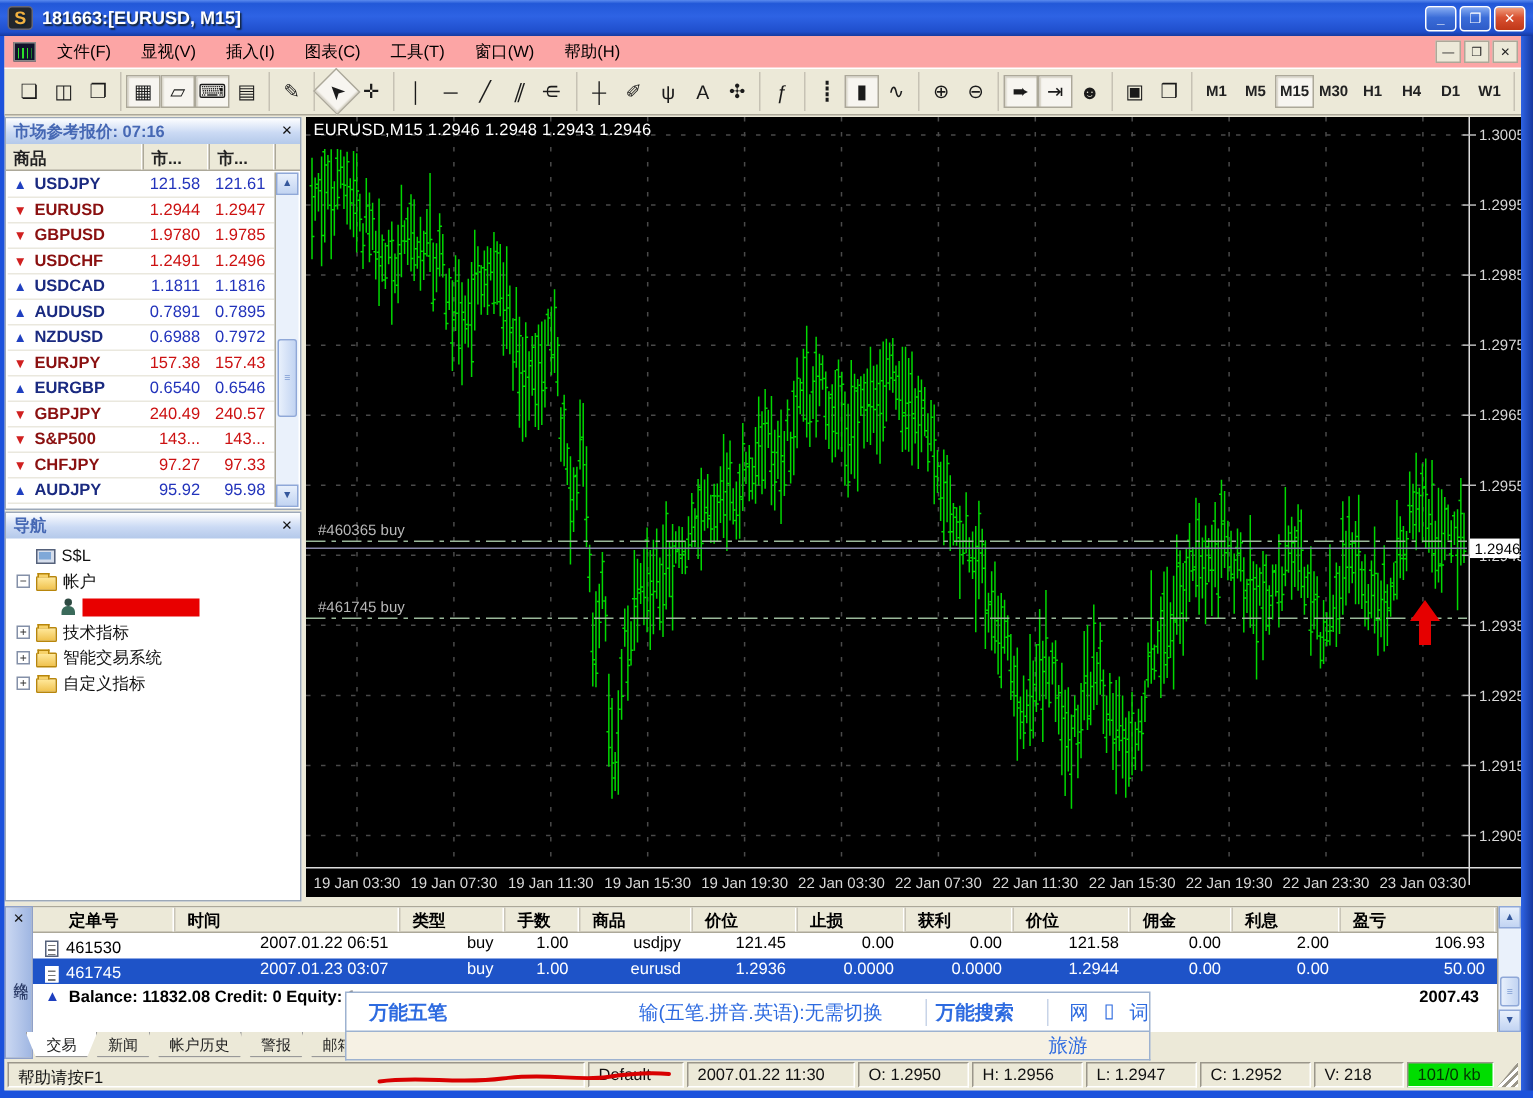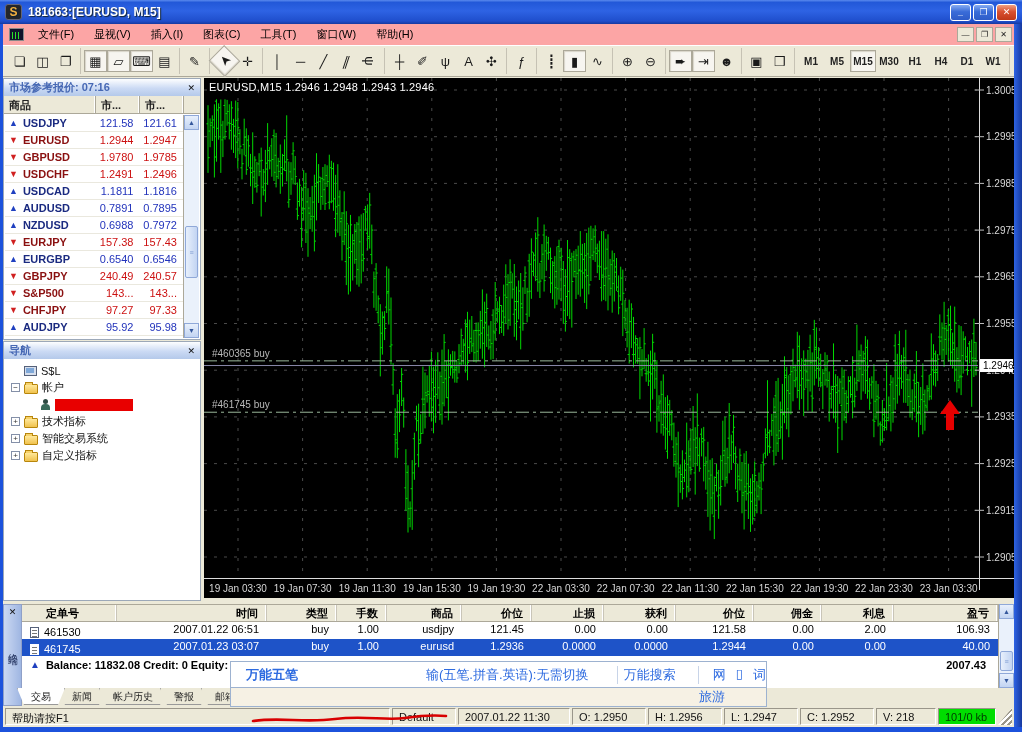--- a/index.html
+++ b/index.html
@@ -68,21 +68,21 @@
 
 #chartbox{position:absolute;left:204px;top:78px;width:810px;height:520px;background:#000}
 .chart-info{position:absolute;left:5px;top:3px;color:#fff;font-size:11px;z-index:3;letter-spacing:.2px}
 #gapstrip{position:absolute;left:204px;top:598px;width:810px;height:6px;background:#ECE9D8}
 
 #termstrip{position:absolute;left:3px;top:604px;width:19px;height:102px;background:linear-gradient(90deg,#CBD8F2,#9FB6E2);border:1px solid #8FA0C8;display:flex;flex-direction:column;align-items:center;padding-top:2px}
 .vtitle{writing-mode:vertical-rl;font-size:10px;color:#2A3A66;margin-top:28px;letter-spacing:2px}
 #termtable{position:absolute;left:22px;top:604px;width:976px;height:84px;background:#fff;border-top:1px solid #ACA899}
 .tgrid{display:grid;grid-template-columns:95px 150px 70px 50px 75px 70px 72px 72px 78px 68px 72px 1fr}
 .thead{height:17px;background:#ECE9D8;border-bottom:1px solid #ACA899}
-.th{padding:1px 8px;font-weight:bold;text-align:right;border-right:1px solid #C9C5B8;box-shadow:inset -1px 0 0 #fff;white-space:nowrap;overflow:hidden}
+.th{padding:1px 8px;font-weight:bold;text-align:left;border-right:1px solid #C9C5B8;box-shadow:inset -1px 0 0 #fff;white-space:nowrap;overflow:hidden}
 .th.first{text-align:left;padding-left:24px}
 .trow{height:17px;color:#000}
 .td{padding:1px 8px;text-align:right;white-space:nowrap;overflow:hidden}
 .td.first{text-align:left;padding-left:8px;display:flex;align-items:flex-end;gap:5px}
 .trow.sel{background:#1E53C8;color:#fff}
 .doc{width:9px;height:11px;background:#fff;border:1px solid #55617A;position:relative;flex:none}
 .doc::after{content:"";position:absolute;left:1px;top:2px;right:1px;height:7px;background:repeating-linear-gradient(180deg,#777 0 1px,transparent 1px 3px)}
 .trow.sel .doc{border-color:#fff}
 .balrow{height:17px;display:flex;align-items:center;font-weight:bold;padding-left:8px;gap:6px;color:#000}
 .balarrow{color:#1E3FBF;font-size:10px}
@@ -100,21 +100,21 @@
 .seg.help{flex:1}
 .seg.s-def{width:64px}.seg.s-time{width:112px}.seg.s-o,.seg.s-h,.seg.s-l,.seg.s-c{width:74px}.seg.s-v{width:60px}
 .seg.conn{width:58px;background:#00DD00;color:#003800}
 .grip{width:14px;height:17px;background:repeating-linear-gradient(135deg,#fff 0 2px,#9A968A 2px 4px);clip-path:polygon(100% 0,100% 100%,0 100%)}
 
 #ime{position:absolute;left:230px;top:661px;width:537px;z-index:50;font-size:13px;color:#2E6BE0}
 .imerow1{height:27px;background:#fff;border:1px solid #9DB2D0;display:flex;align-items:center}
 .imename{width:200px;padding-left:15px;font-weight:bold}
 .imehint{width:190px}
 .imesep{width:1px;height:18px;background:#C8D4E8;margin:0 6px}
-.imesearch{width:70px;font-weight:normal}
+.imesearch{width:70px;font-weight:bold}
 .imeicons{display:flex;gap:10px;padding-left:8px}
 .imerow2{height:19px;background:#F6F1E4;border:1px solid #9DB2D0;border-top:none;padding-left:468px;display:flex;align-items:center}
 
 #scribble{position:absolute;left:250px;top:712px;z-index:60}
 </style>
 </head>
 <body>
 
 <div id="win">
 
@@ -497,21 +497,21 @@
           <span class="td">2007.01.23 03:07</span>
           <span class="td">buy</span>
           <span class="td">1.00</span>
           <span class="td">eurusd</span>
           <span class="td">1.2936</span>
           <span class="td">0.0000</span>
           <span class="td">0.0000</span>
           <span class="td">1.2944</span>
           <span class="td">0.00</span>
           <span class="td">0.00</span>
-          <span class="td">40.00</span>
+          <span class="td">50.00</span>
         </div>
       </div>
     <div class="balrow">
       <span class="balarrow">▲</span>
       <span>Balance: 11832.08  Credit: 0  Equity: 1</span>
       <span class="baltotal">2007.43</span>
     </div>
   </div>
 
   <div id="termsb">

